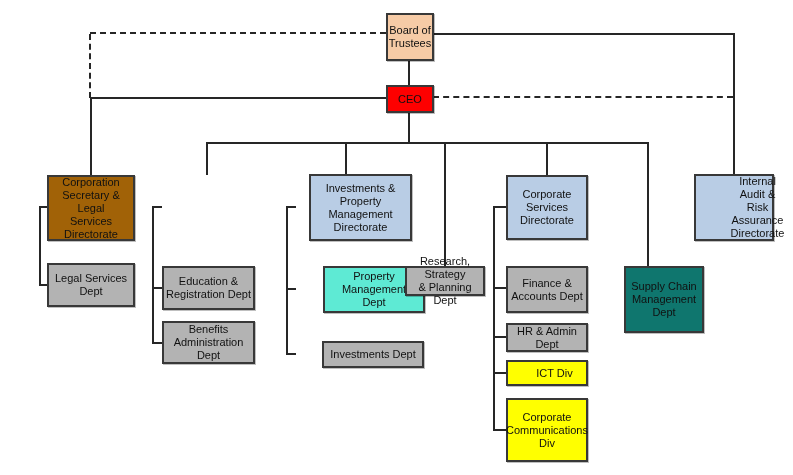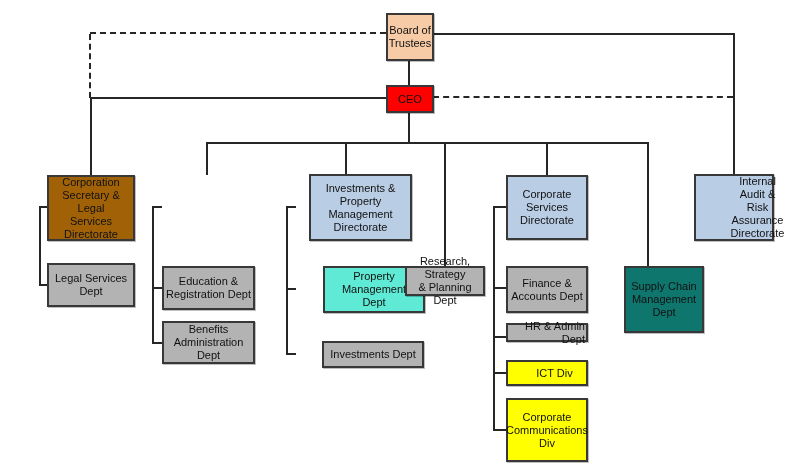--- a/index.html
+++ b/index.html
@@ -94,21 +94,21 @@
   <div class="box" style="left: 295px; top: 341px; width: 102px; height: 27px; background: rgb(179, 179, 179); margin-left: 27px;">Investments Dept</div>
 
   <div class="box" style="left: 405px; top: 266px; width: 80px; height: 30px; background: rgb(179, 179, 179);">Research, Strategy
 &amp; Planning Dept</div>
 
   <div class="box" style="left: 506px; top: 175px; width: 82px; height: 65px; background: rgb(185, 205, 229);">Corporate
 Services
 Directorate</div>
   <div class="box" style="left: 506px; top: 266px; width: 82px; height: 47px; background: rgb(179, 179, 179);">Finance &amp;
 Accounts Dept</div>
-  <div class="box" style="left: 506px; top: 323px; width: 82px; height: 19px; background: rgb(179, 179, 179); text-align: right;">HR &amp; Admin Dept</div>
+  <div class="box" style="left: 506px; top: 323px; width: 82px; height: 29px; background: rgb(179, 179, 179);">HR &amp; Admin Dept</div>
   <div class="box" style="left: 506px; top: 360px; width: 82px; height: 26px; background: rgb(255, 255, 0); padding-left: 16px;">ICT Div</div>
   <div class="box" style="left: 506px; top: 398px; width: 82px; height: 64px; background: rgb(255, 255, 0);">Corporate
 Communications
 Div</div>
 
   <div class="box" style="left: 608px; top: 266px; width: 80px; height: 67px; background: #0f766e; margin-left: 16px;">Supply Chain
 Management
 Dept</div>
 
   <div class="box" style="left: 694px; top: 174px; width: 80px; height: 67px; background: rgb(185, 205, 229); padding-left: 48px;">Internal Audit &amp;

